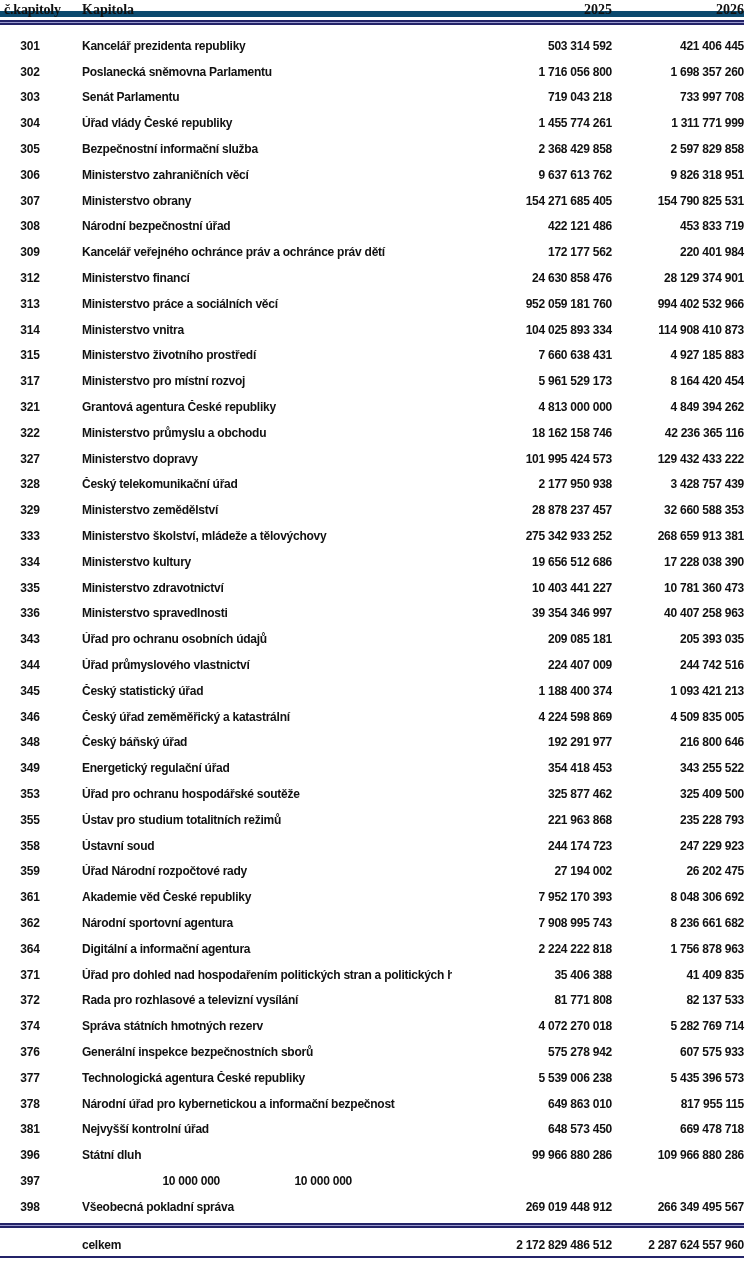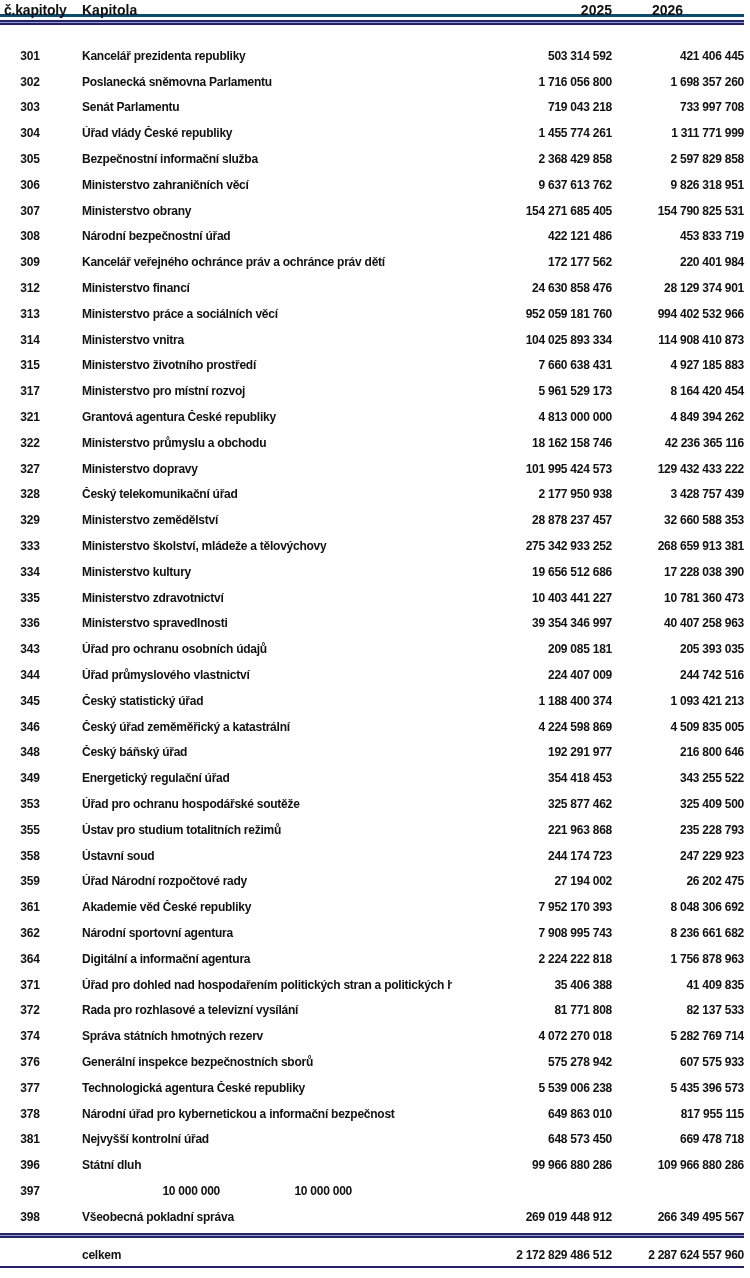--- a/index.html
+++ b/index.html
@@ -17,49 +17,49 @@
     padding: 0 6px 0 0;
     display: flex;
     flex-direction: column;
   }
   
   .thead {
     display: flex;
     align-items: flex-start;
     height: 17px;
     padding-top: 2px;
-    font-family: Liberation Sans, sans-serif;
+    font-family: Liberation Serif, serif;
     font-weight: 700;
     font-size: 14px;
-    border-bottom: 3px solid #0c4a6e;
+    border-bottom: 6px solid #0c4a6e;
   }
   .rule-double {
     height: 5px;
     margin-top: 3px;
     border-top: 2px solid #232368;
     border-bottom: 2px solid #232368;
     background: #9a9ace;
   }
-  .tbody { margin-top: 18px; }
+  .tbody { margin-top: 8px; }
   .row {
     display: flex;
     align-items: center;
     height: 25.8px;
     font-size: 12px;
     font-weight: 700;
     letter-spacing: -0.25px;
   }
   .col-code  { width: 60px; text-align: center; flex: 0 0 auto; }
   .col-name  { flex: 1 1 auto; padding-left: 22px; white-space: nowrap; overflow: hidden; }
   .col-v1    { width: 160px; text-align: right; flex: 0 0 auto; white-space: nowrap; }
   .col-v2    { width: 132px; text-align: right; flex: 0 0 auto; white-space: nowrap; }
   .thead .col-code { text-align: left; padding-left: 4px; letter-spacing: -0.2px; }
   .thead .col-name { text-align: left; }
   .thead .col-v1   { text-align: right; padding-left: 46px; }
-  .thead .col-v2   { text-align: left; padding-left: 40px; }
+  .thead .col-v2   { text-align: right; padding-left: 40px; }
   .total-row {
     display: flex;
     align-items: flex-end;
     height: 24px;
     font-size: 12px;
     font-weight: 700;
     letter-spacing: -0.25px;
   }
   .rule-bottom {
     height: 2px;

